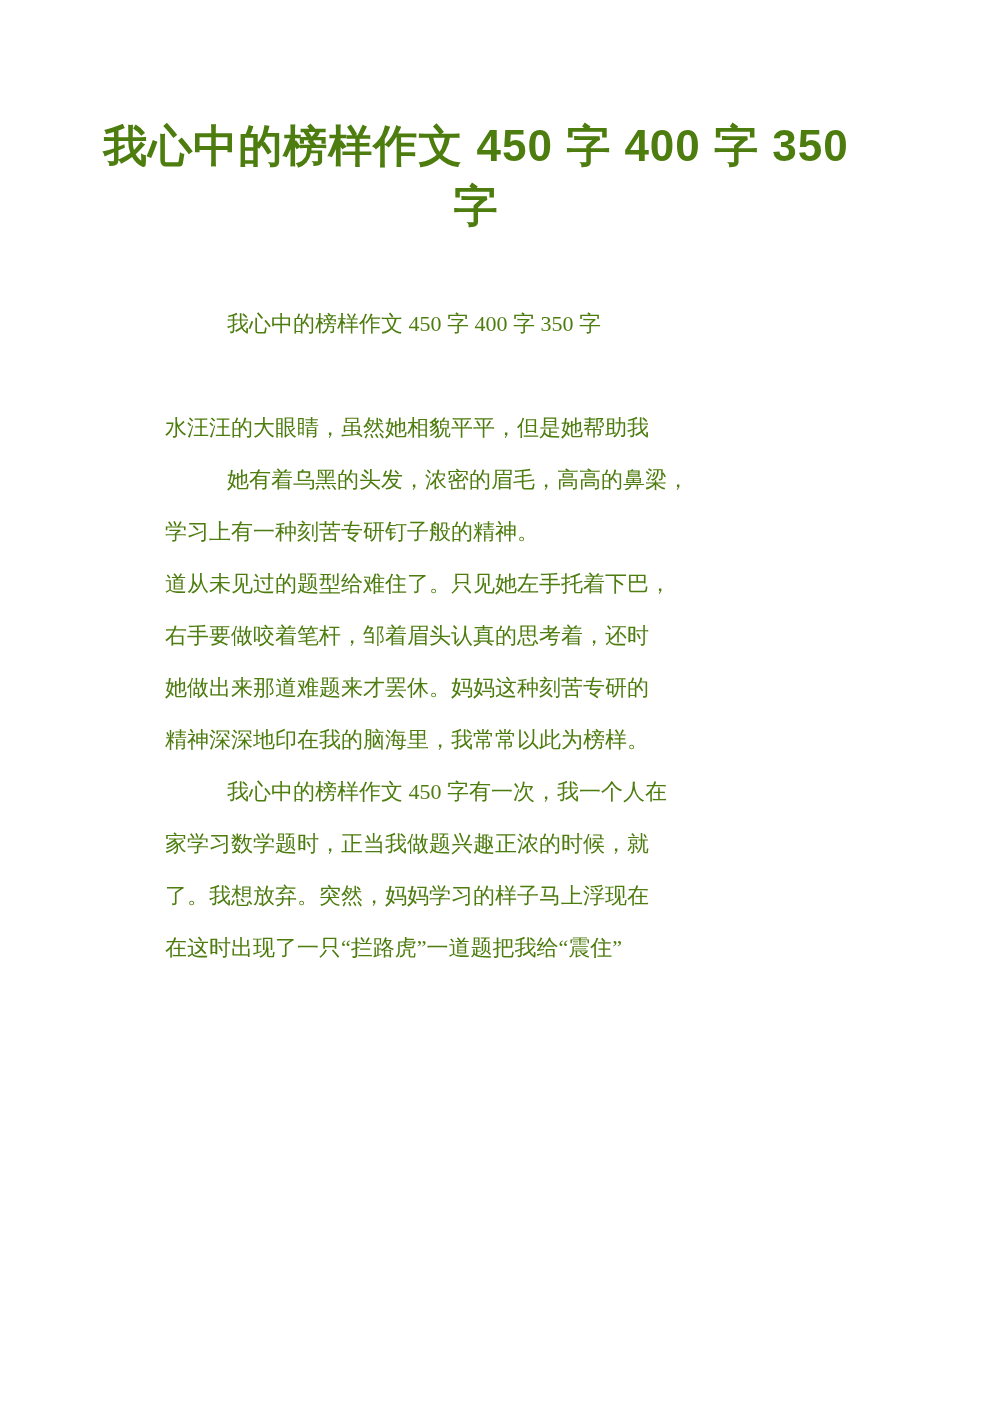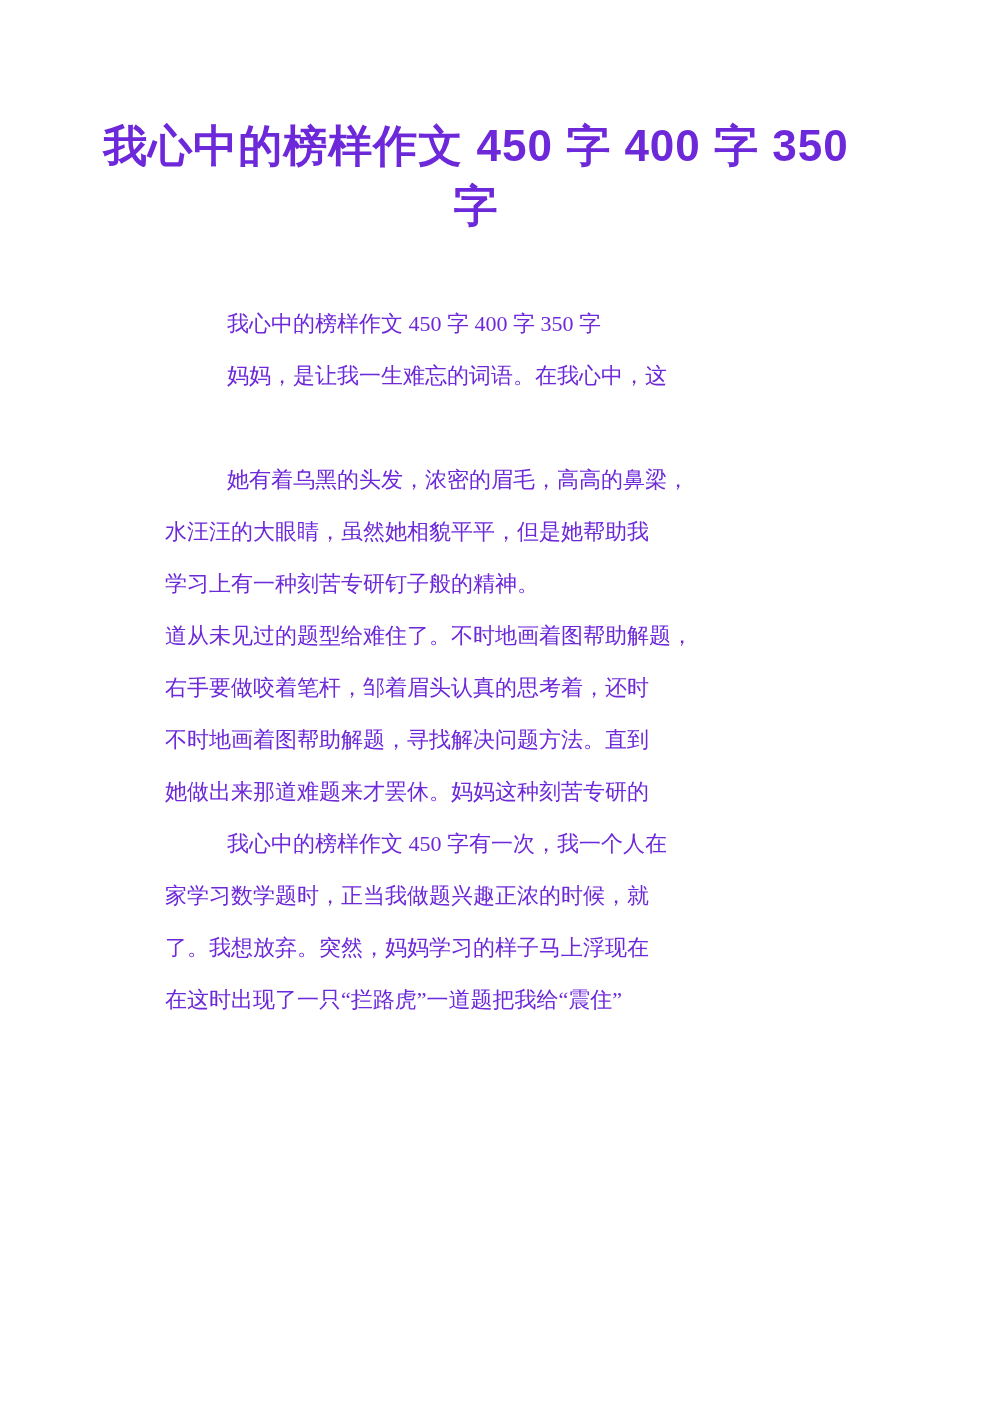--- a/index.html
+++ b/index.html
@@ -5,21 +5,21 @@
   html, body {
     margin: 0;
     padding: 0;
     background: #ffffff;
   }
   .page {
     position: relative;
     width: 952px;
     height: 1404px;
     background: #ffffff;
-    color: #6d28d9;
+    color: #4d7c0f;
     overflow: hidden;
   }
   .doc-title {
     margin: 116px 80px 0 80px;
     text-align: center;
     font-family: "Liberation Sans", "DejaVu Sans", sans-serif;
     font-weight: bold;
     font-size: 44px;
     line-height: 60px;
     letter-spacing: 1px;
@@ -43,27 +43,26 @@
 
 <div class="page">
   <h1 class="doc-title">
     <div>我心中的榜样作文 450 字 400 字 350</div>
     <div>字</div>
   </h1>
 
   <div class="doc-body">
 
   <div class="body-line indent">我心中的榜样作文 450 字 400 字 350 字</div>
-      <div class="body-line indent">妈妈，是让我一生难忘的词语。在我心中，这</div>
       <div class="body-line">&nbsp;</div>
+      <div class="body-line">水汪汪的大眼睛，虽然她相貌平平，但是她帮助我</div>
       <div class="body-line indent">她有着乌黑的头发，浓密的眉毛，高高的鼻梁，</div>
-      <div class="body-line">水汪汪的大眼睛，虽然她相貌平平，但是她帮助我</div>
       <div class="body-line">学习上有一种刻苦专研钉子般的精神。</div>
-      <div class="body-line">道从未见过的题型给难住了。不时地画着图帮助解题，</div>
+      <div class="body-line">道从未见过的题型给难住了。只见她左手托着下巴，</div>
       <div class="body-line">右手要做咬着笔杆，邹着眉头认真的思考着，还时</div>
-      <div class="body-line">不时地画着图帮助解题，寻找解决问题方法。直到</div>
       <div class="body-line">她做出来那道难题来才罢休。妈妈这种刻苦专研的</div>
+      <div class="body-line">精神深深地印在我的脑海里，我常常以此为榜样。</div>
       <div class="body-line indent">我心中的榜样作文 450 字有一次，我一个人在</div>
       <div class="body-line">家学习数学题时，正当我做题兴趣正浓的时候，就</div>
       <div class="body-line">了。我想放弃。突然，妈妈学习的样子马上浮现在</div>
       <div class="body-line">在这时出现了一只“拦路虎”一道题把我给“震住”</div>
     </div>
 </div>
 
 </body></html>

